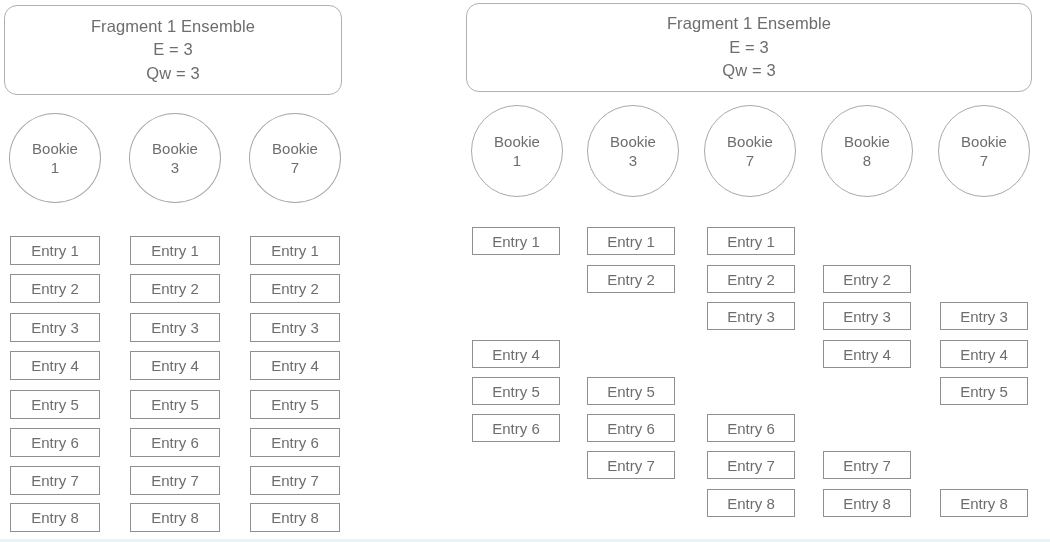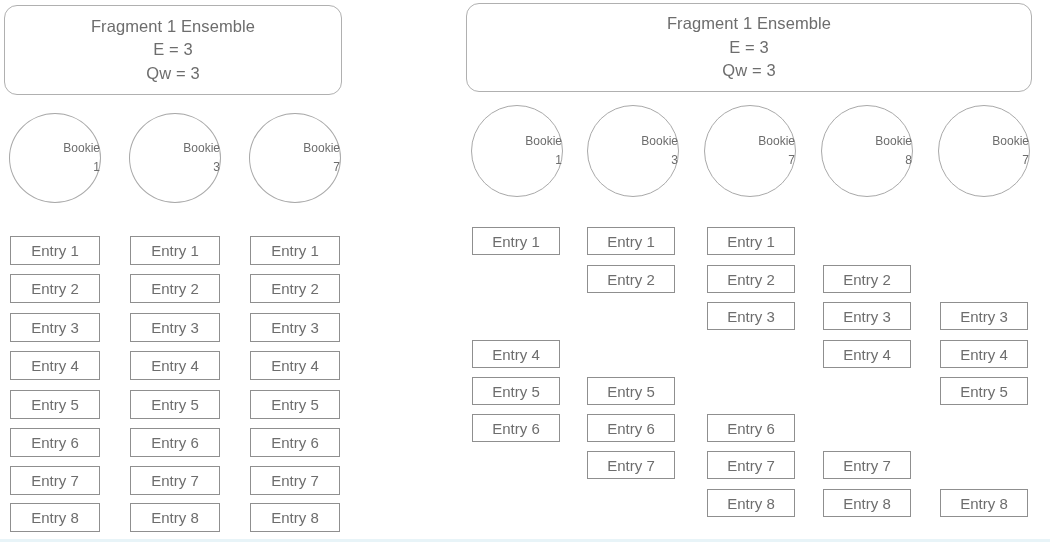--- a/index.html
+++ b/index.html
@@ -52,26 +52,26 @@
   .ensemble-line { display: block; white-space: nowrap; }
 
   
   .bookie {
     position: absolute;
     box-sizing: border-box;
     border: 1.5px solid #a9a9a9;
     border-radius: 50%;
     background: #ffffff;
     color: #6d6d6d;
-    font-size: 12px;
+    font-size: 15px;
     line-height: 19px;
     text-align: center;
     display: flex;
     flex-direction: column;
-    align-items: flex-end;
+    align-items: center;
     justify-content: center;
   }
   #panel-left .bookie  { width: 92px; height: 90px; top: 113px; }
   #panel-right .bookie { width: 92px; height: 92px; top: 105px; }
   .bookie-name, .bookie-num { display: block; }
 
   
   .entry {
     position: absolute;
     box-sizing: border-box;

